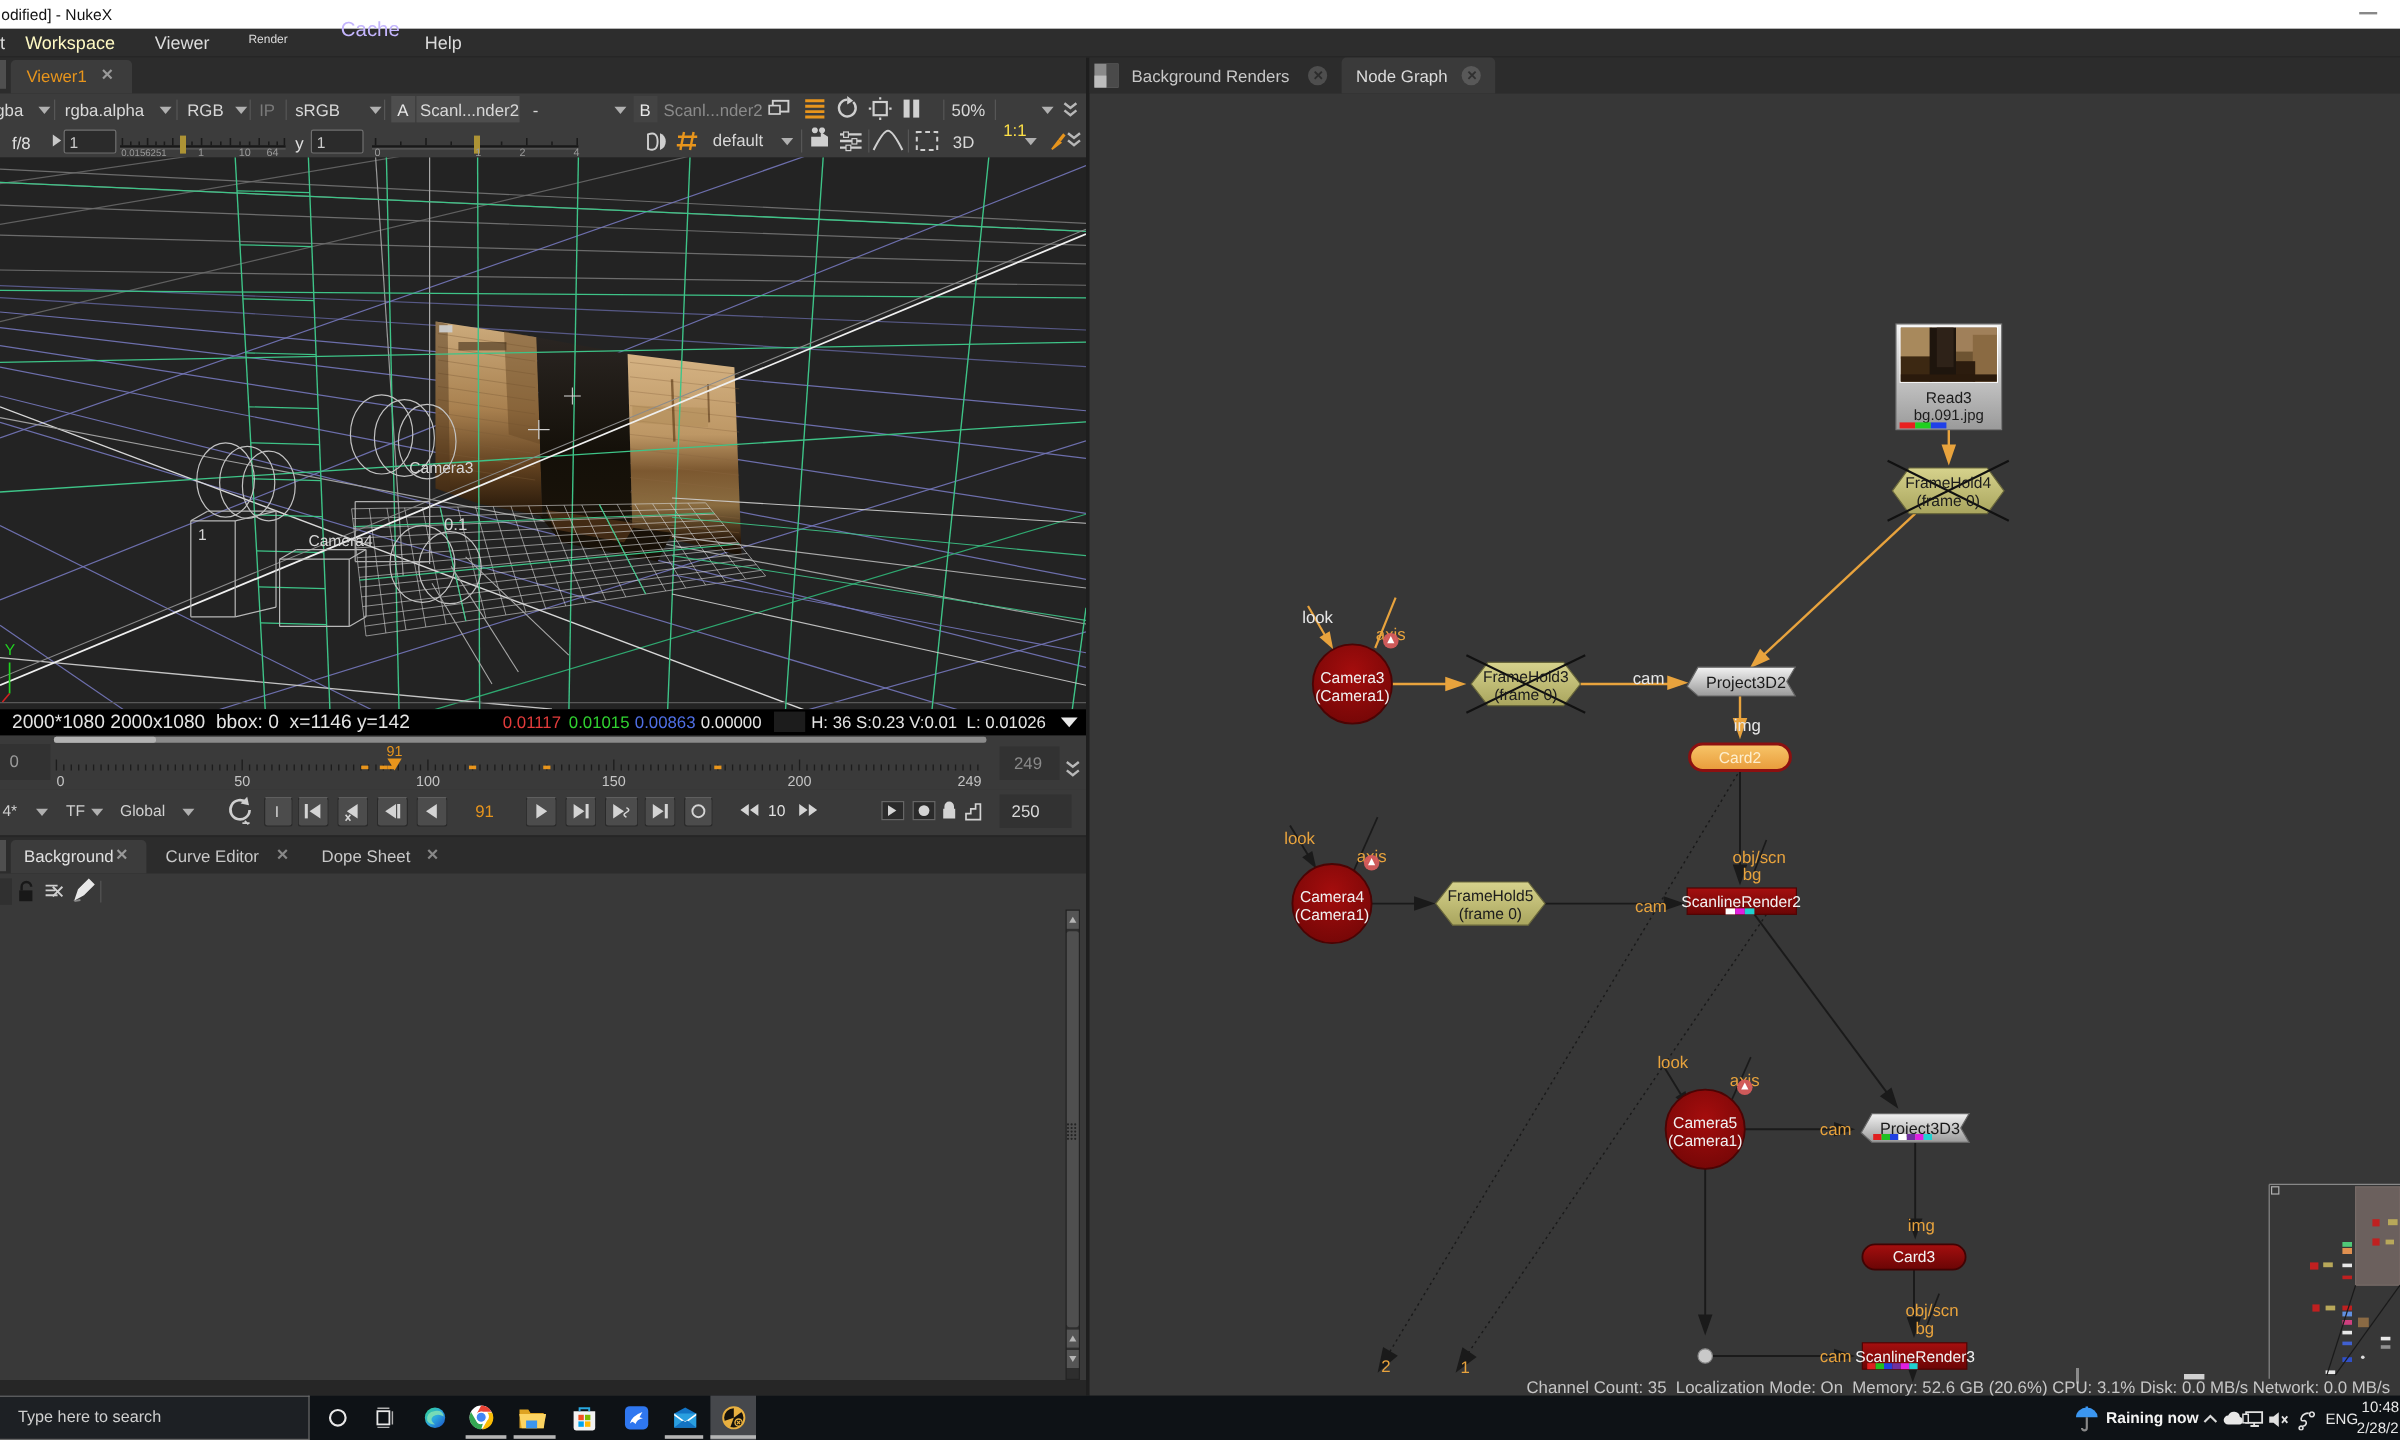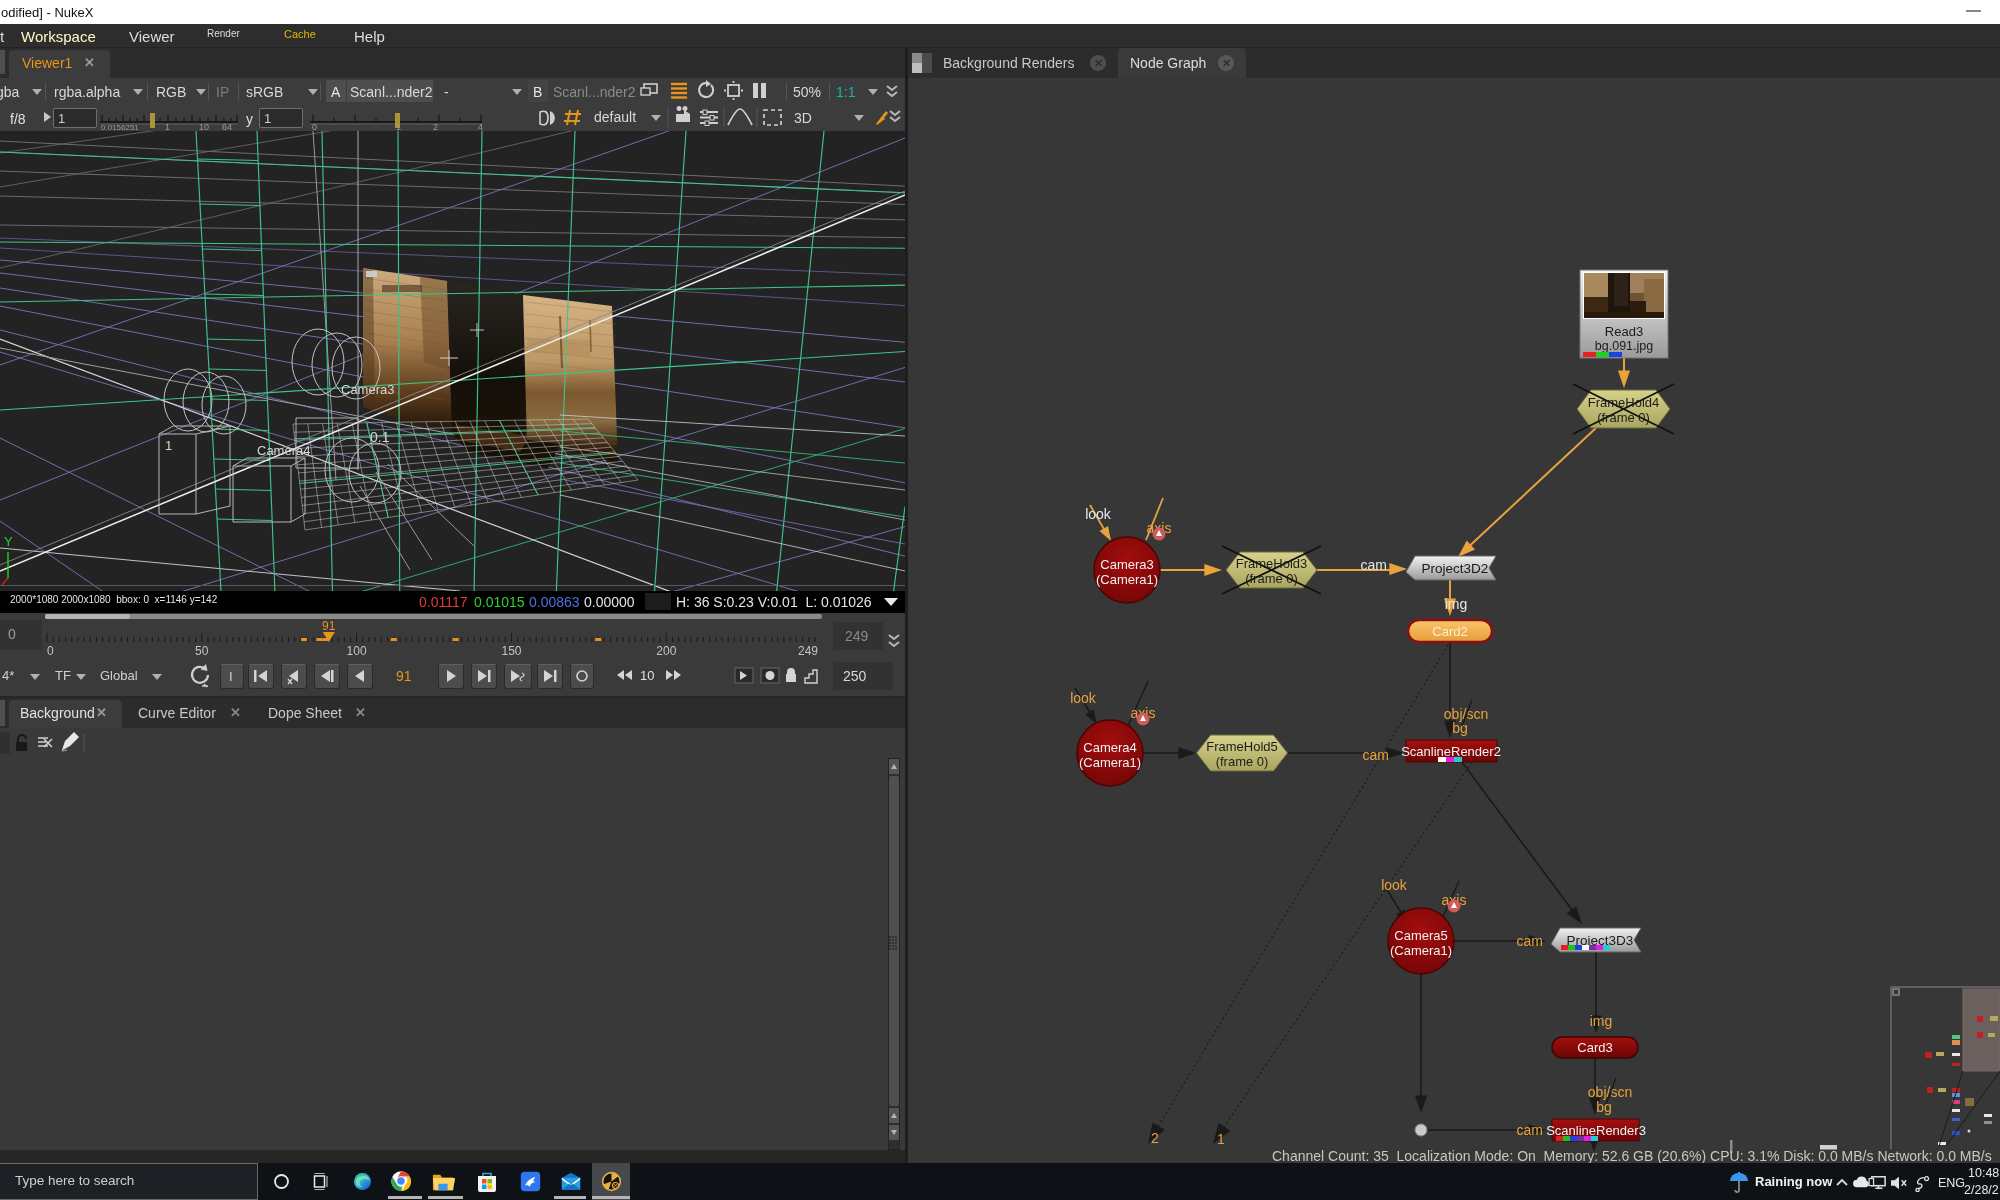--- a/index.html
+++ b/index.html
@@ -10,21 +10,21 @@
 </style></head><body>
 
 <div class="abs" style="left:0;top:0;width:2000px;height:24px;background:#ffffff;"></div>
 <div class="txt" style="left:1px;top:5px;font-size:13px;color:#111;">odified] - NukeX</div>
 <div class="abs" style="left:1966px;top:10px;width:15px;height:2px;background:#888;"></div>
 <div class="abs" style="left:0;top:24px;width:2000px;height:24px;background:#2d2d2d;border-bottom:1px solid #242424;"></div>
 <div class="txt" style="left:0px;top:28px;font-size:15px;color:#dcdcdc;">t</div>
 <div class="txt" style="left:21px;top:28px;font-size:15px;color:#fef9c3;">Workspace</div>
 <div class="txt" style="left:129px;top:28px;font-size:15px;color:#dcdcdc;">Viewer</div>
 <div class="txt" style="left:207px;top:28px;font-size:10px;color:#dcdcdc;">Render</div>
-<div class="txt" style="left:284px;top:28px;font-size:11px;color:#eab308;">Cache</div>
+<div class="txt" style="left:284px;top:15px;font-size:17px;color:#c4b5fd;">Cache</div>
 <div class="txt" style="left:354px;top:28px;font-size:15px;color:#dcdcdc;">Help</div>
 
 <div class="abs" style="left:0;top:48px;width:905px;height:30px;background:#2c2c2c;"></div>
 <div class="abs" style="left:0;top:50px;width:5px;height:24px;background:#4f4f4f;"></div>
 <div class="abs" style="left:9px;top:50px;width:101px;height:28px;background:#3c3c3c;border-radius:4px 4px 0 0;"></div>
 <div class="txt" style="left:22px;top:55px;font-size:14px;color:#e8951c;">Viewer1</div>
 <div class="txt" style="left:84px;top:55px;font-size:13px;color:#9a9a9a;font-weight:bold;">✕</div>
 <div class="abs" style="left:0;top:78px;width:905px;height:53px;background:#3c3c3c;"></div>
 <div class="abs" style="left:0;top:0;">
     <div class="txt" style="left:-4px;top:84px;font-size:14px;color:#d8d8d8;">gba</div>
@@ -69,21 +69,21 @@
         <line x1="93.5" y1="18" x2="93.5" y2="20"></line>
         <line x1="84" y1="10.5" x2="86" y2="10.5"></line>
         <line x1="101" y1="10.5" x2="103" y2="10.5"></line>
       </g>
       <rect x="113" y="3" width="5" height="15" fill="#d0d0d0"></rect>
       <rect x="121" y="3" width="5" height="15" fill="#d0d0d0"></rect>
     </svg>
     <div class="abs" style="left:786px;top:83px;width:1px;height:17px;background:#565656;"></div>
 <div class="txt" style="left:793px;top:84px;font-size:14px;color:#d8d8d8;">50%</div>
     <div class="abs" style="left:829px;top:83px;width:1px;height:17px;background:#565656;"></div>
-<div class="txt" style="left:836px;top:84px;font-size:14px;color:#14b8a6;">1:1</div>
+<div class="txt" style="left:836px;top:100px;font-size:14px;color:#fde047;">1:1</div>
     <div class="abs" style="left:868px;top:89px;width:0;height:0;border-left:5px solid transparent;border-right:5px solid transparent;border-top:6px solid #b0b0b0;"></div>
 <svg class="abs" style="left:884px;top:84px;" width="16" height="16" viewBox="0 0 16 16">
       <path d="M3 2 l5 4 5 -4 M3 8 l5 4 5 -4" fill="none" stroke="#b8b8b8" stroke-width="2"></path>
     </svg>
   </div>
 <div class="abs" style="left:0;top:0;">
     <div class="txt" style="left:10px;top:111px;font-size:14px;color:#e0e0e0;">f/8</div>
     <div class="abs" style="left:44px;top:112px;width:0;height:0;border-top:5px solid transparent;border-bottom:5px solid transparent;border-left:7px solid #c8c8c8;"></div>
     <div class="abs" style="left:53px;top:108px;width:44px;height:20px;background:#2b2b2b;border:1px solid #6f6f6f;border-radius:2px;"></div>
     <div class="txt" style="left:58px;top:111px;font-size:13px;color:#cccccc;">1</div>
@@ -373,21 +373,21 @@
     <line x1="477.0" y1="192.0" x2="477.0" y2="206.0" stroke="#cfcfcf" stroke-width="0.9" opacity="1.0"></line>
     <text x="341" y="263" font-size="13" fill="#d6d6d6" font-family="Liberation Sans">Camera3</text>
     <text x="257" y="324" font-size="13" fill="#d6d6d6" font-family="Liberation Sans">Camera4</text>
     <text x="370" y="311" font-size="14" fill="#d6d6d6" font-family="Liberation Sans">0.1</text>
     <text x="165" y="319" font-size="13" fill="#d6d6d6" font-family="Liberation Sans">1</text>
     <text x="4" y="415" font-size="13" fill="#21d421" font-family="Liberation Sans">Y</text>
     <line x1="8.0" y1="421.0" x2="8.0" y2="447.0" stroke="#21d421" stroke-width="1.4" opacity="1.0"></line>
     <line x1="8.0" y1="447.0" x2="2.0" y2="454.0" stroke="#d42121" stroke-width="1.3" opacity="1.0"></line>
   </svg>
 <div class="abs" style="left:0;top:591px;width:905px;height:22px;background:#000;"></div>
-<div class="txt" style="left:10px;top:594px;font-size:10px;color:#e4e4e4;">2000*1080 2000x1080&nbsp; bbox: 0&nbsp; x=1146 y=142</div>
+<div class="txt" style="left:10px;top:594px;font-size:16px;color:#e4e4e4;">2000*1080 2000x1080&nbsp; bbox: 0&nbsp; x=1146 y=142</div>
 <div class="txt" style="left:419px;top:594px;font-size:14px;color:#e23b3b;">0.01117</div>
 <div class="txt" style="left:474px;top:594px;font-size:14px;color:#30d230;">0.01015</div>
 <div class="txt" style="left:529px;top:594px;font-size:14px;color:#4f6fe4;">0.00863</div>
 <div class="txt" style="left:584px;top:594px;font-size:14px;color:#e4e4e4;">0.00000</div>
 <div class="abs" style="left:645px;top:593px;width:26px;height:17px;background:#1c1c1c;"></div>
 <div class="txt" style="left:676px;top:594px;font-size:14px;color:#e4e4e4;">H: 36 S:0.23 V:0.01&nbsp; L: 0.01026</div>
 <div class="abs" style="left:884px;top:598px;width:0;height:0;border-left:7px solid transparent;border-right:7px solid transparent;border-top:8px solid #e8e8e8;"></div>
 <div class="abs" style="left:0;top:613px;width:905px;height:45px;background:#3a3a3a;"></div>
 <div class="abs" style="left:45px;top:614px;width:777px;height:5px;background:#8a8a8a;border-radius:2px;"></div>
 <div class="abs" style="left:45px;top:614px;width:85px;height:5px;background:#b2b2b2;border-radius:2px;"></div>

